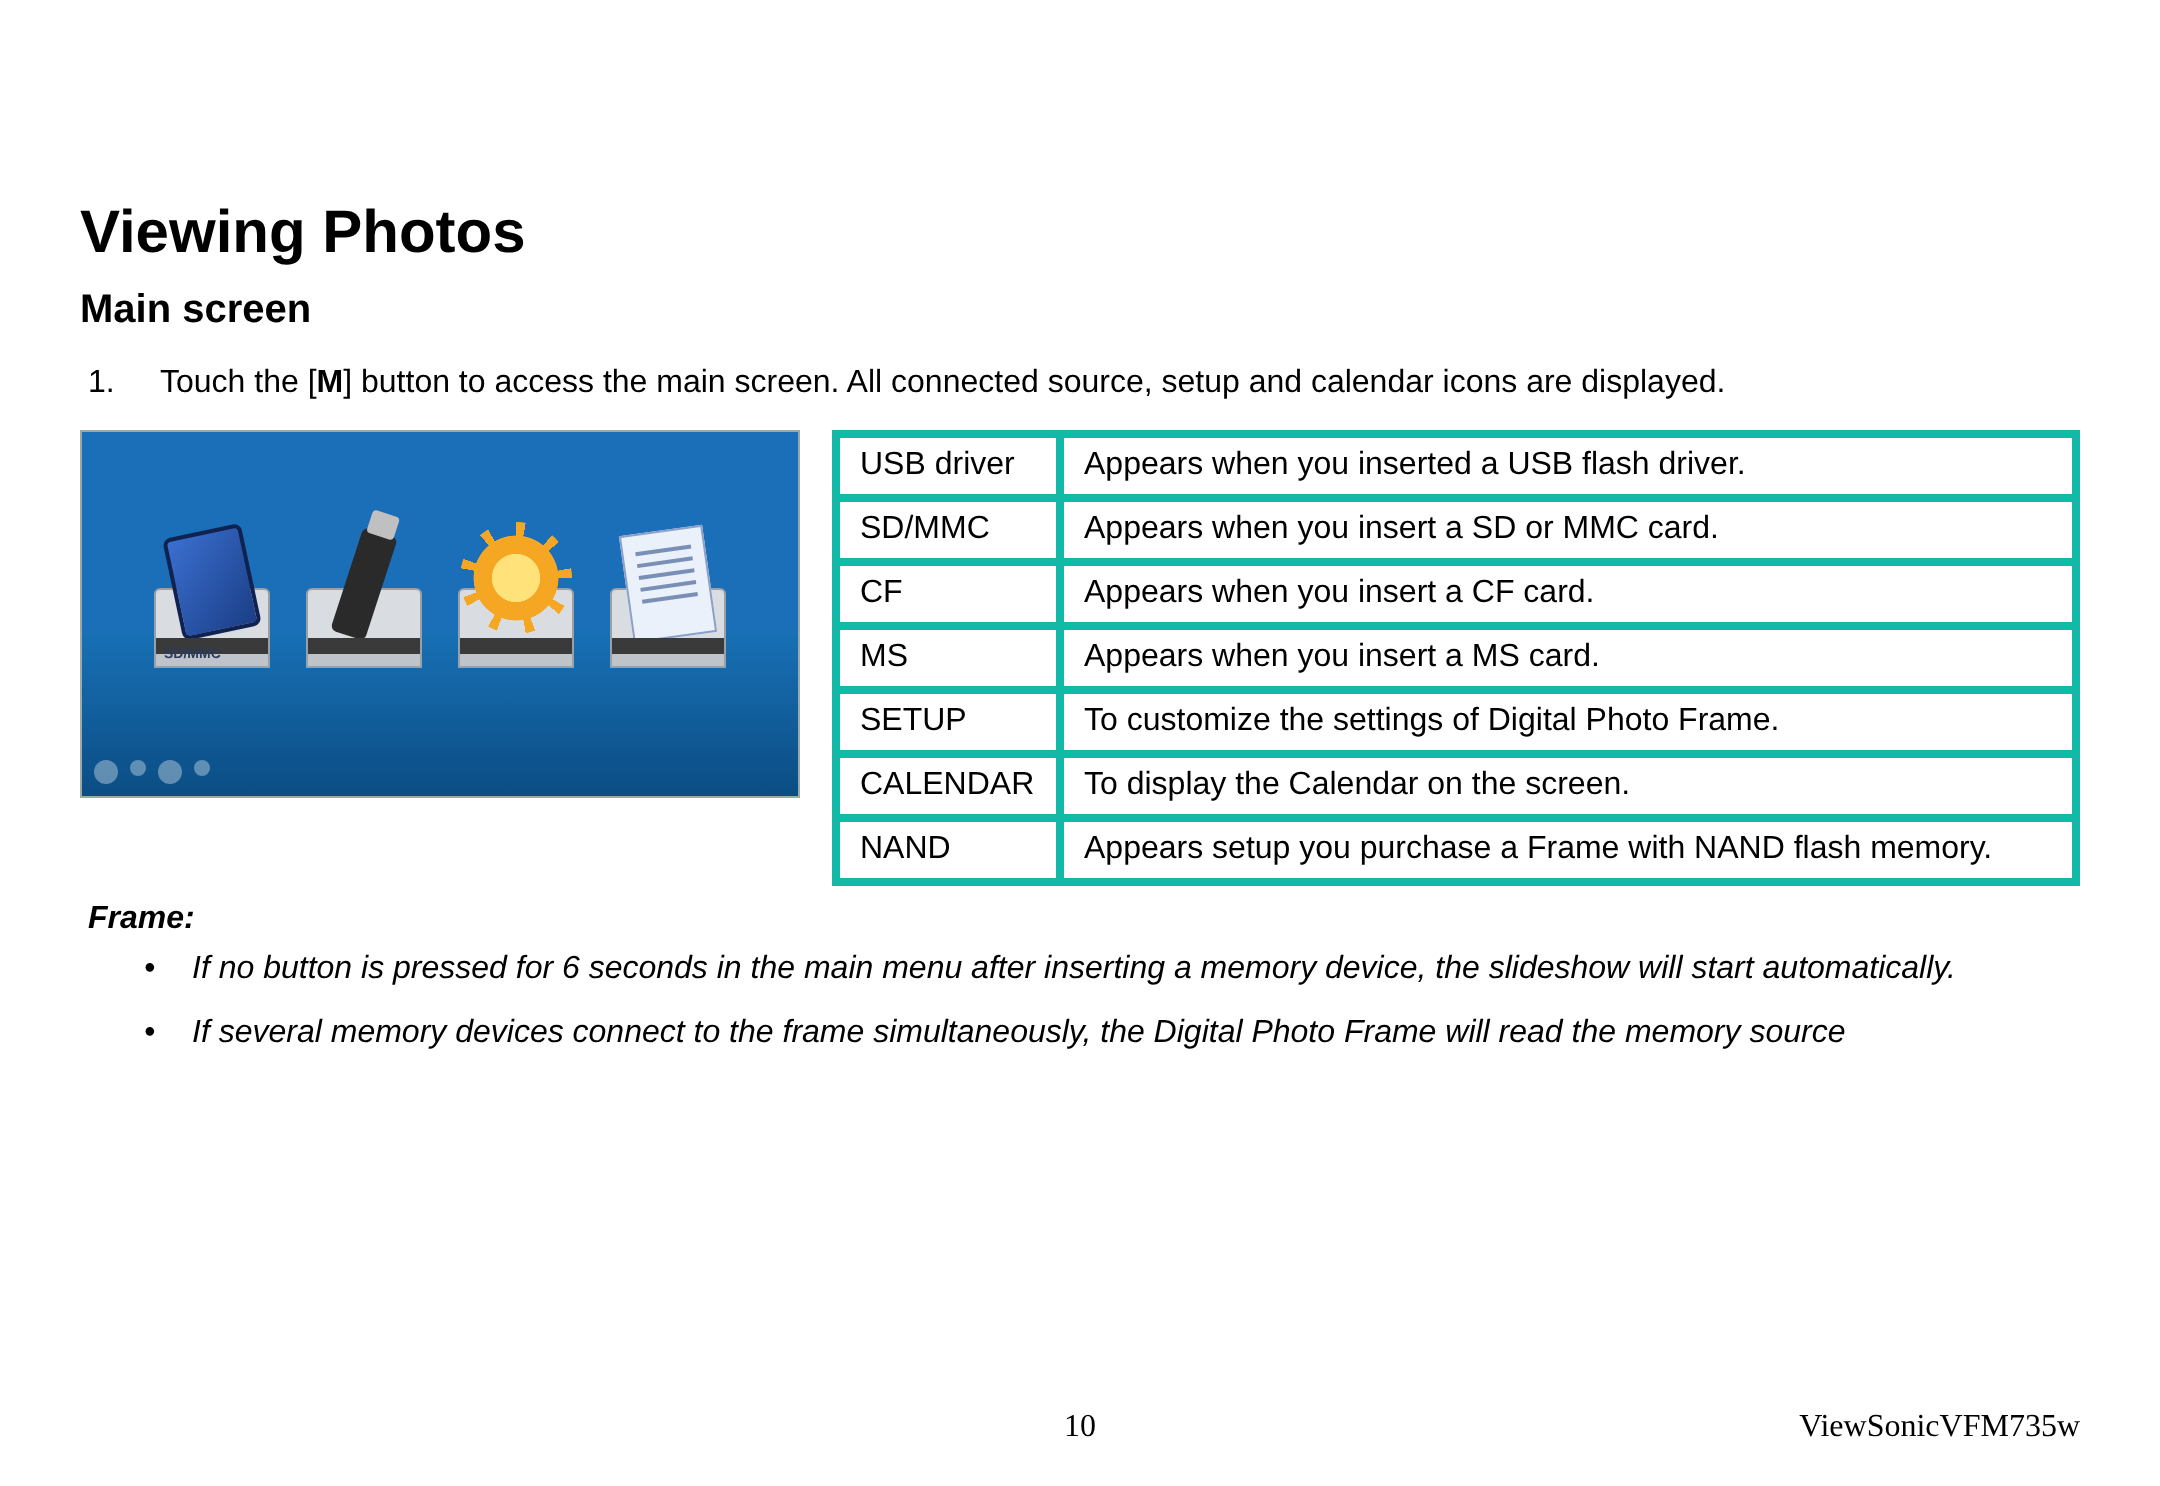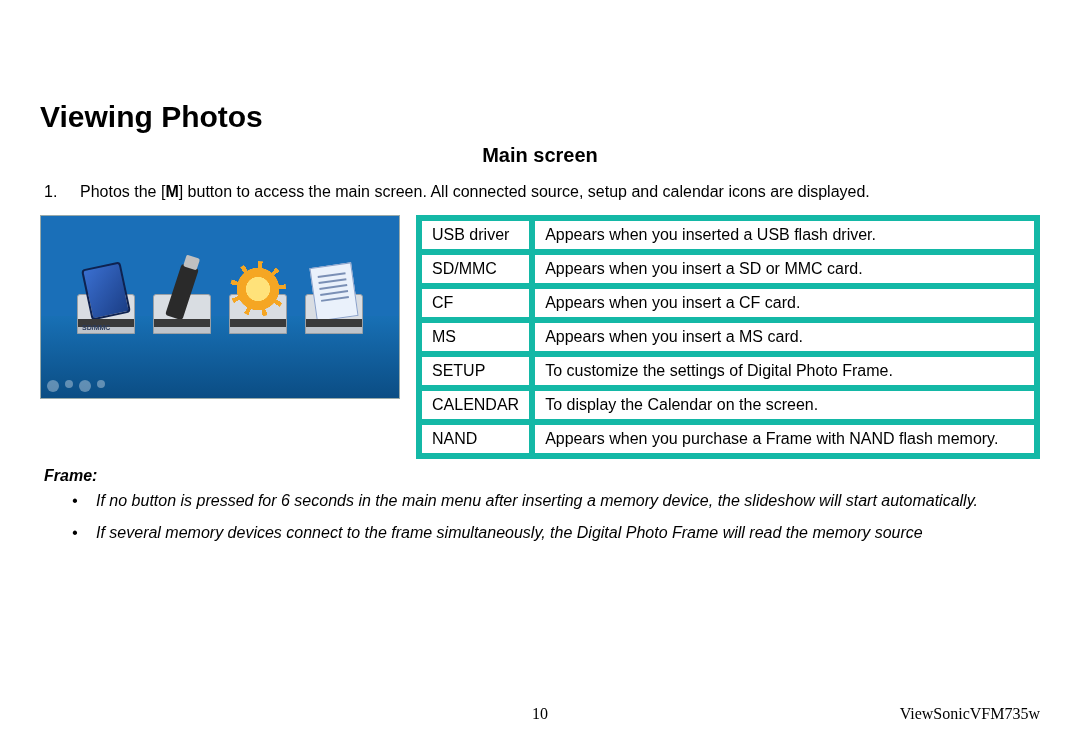--- a/index.html
+++ b/index.html
@@ -1,19 +1,19 @@
 <!DOCTYPE html>
 <html><head>
   <meta charset="utf-8">
   <style>
     * { box-sizing: border-box; margin: 0; padding: 0; }
     html, body { width: 1080px; height: 743px; background: #fff; font-family: Arial, Helvetica, sans-serif; color: #000; }
     .page { padding: 68px 40px 0 40px; position: relative; height: 100%; }
     .h1 { font-size: 30px; font-weight: bold; margin-bottom: 10px; margin-top: 32px; }
-    .h2 { font-size: 20px; font-weight: bold; margin-bottom: 12px; text-align: center; }
+    .h2 { font-size: 20px; font-weight: bold; margin-bottom: 12px; }
     .bullets { margin: 0 0 8px 0; }
     .bullets li { list-style: none; position: relative; padding-left: 40px; font-size: 16px; line-height: 28px; margin-bottom: 4px; }
     .bullets li::before { content: "•"; position: absolute; left: 12px; top: 0; }
     .numbered { margin: 4px 0 10px 0; }
     .numbered li { list-style: none; position: relative; padding-left: 40px; font-size: 16px; line-height: 26px; }
     .numbered li .num { position: absolute; left: 4px; top: 0; }
     .row { display: flex; gap: 16px; align-items: flex-start; margin-bottom: 8px; }
     .figure { width: 360px; height: 184px; background: linear-gradient(#1a6fb8 0%, #1a6fb8 55%, #0a4f8a 55%, #0a4f8a 100%); border: 1px solid #9aa; position: relative; overflow: hidden; }
     .fig-floor { position: absolute; left: 0; right: 0; bottom: 0; height: 45%; background: linear-gradient(#1870b5, #0b4d84); }
     .fig-bubbles { position: absolute; left: 6px; bottom: 6px; display: flex; gap: 6px; }
@@ -24,21 +24,21 @@
     .tray .slot { position: absolute; left: 0; right: 0; bottom: 6px; height: 8px; background: #3a3a3a; }
     .card { position: absolute; left: 50%; top: -30px; transform: translateX(-50%) rotate(-12deg); width: 40px; height: 52px; background: linear-gradient(135deg,#3a6fd0,#1b3e86); border: 2px solid #0f2250; border-radius: 4px; }
     .usb { position: absolute; left: 50%; top: -30px; transform: translateX(-50%) rotate(18deg); width: 18px; height: 54px; background: #2a2a2a; border-radius: 3px; }
     .usb::before { content: ""; position: absolute; left: 2px; right: 2px; top: -10px; height: 12px; background: #c0c0c0; border-radius: 2px; }
     .gear { position: absolute; left: 50%; top: -30px; transform: translateX(-50%); width: 48px; height: 48px; border-radius: 50%; background: radial-gradient(circle at 50% 50%, #ffe27a 0 35%, #f5a623 36% 62%, transparent 63%); }
     .gear::before, .gear::after { content: ""; position: absolute; inset: -4px; border-radius: 50%; background: conic-gradient(#f5a623 0 10deg, transparent 10deg 40deg, #f5a623 40deg 50deg, transparent 50deg 80deg, #f5a623 80deg 90deg, transparent 90deg 120deg, #f5a623 120deg 130deg, transparent 130deg 160deg, #f5a623 160deg 170deg, transparent 170deg 200deg, #f5a623 200deg 210deg, transparent 210deg 240deg, #f5a623 240deg 250deg, transparent 250deg 280deg, #f5a623 280deg 290deg, transparent 290deg 320deg, #f5a623 320deg 330deg, transparent 330deg 360deg); -webkit-mask: radial-gradient(circle, transparent 0 18px, #000 19px); mask: radial-gradient(circle, transparent 0 18px, #000 19px); }
     .sheet { position: absolute; left: 50%; top: -30px; transform: translateX(-50%) rotate(-8deg); width: 42px; height: 54px; background: #eaf1fb; border: 1px solid #8aa0c8; }
     .sheet::before { content: ""; position: absolute; left: 6px; right: 6px; top: 8px; height: 2px; background: #7a8fb5; box-shadow: 0 6px 0 #7a8fb5, 0 12px 0 #7a8fb5, 0 18px 0 #7a8fb5, 0 24px 0 #7a8fb5; }
     .label { position: absolute; left: 4px; bottom: 2px; font-size: 7px; color: #2a3b5c; font-weight: bold; }
     table.info { border-collapse: collapse; flex: 1; font-size: 16px; }
-    table.info td { border: 6px solid #14b8a6; padding: 5px 10px; vertical-align: top; }
+    table.info td { border: 4px solid #14b8a6; padding: 5px 10px; vertical-align: top; }
     table.info td:first-child { width: 112px; }
     .nand-desc { text-align: justify; }
     .note-label { font-weight: bold; font-style: italic; font-size: 16px; margin: 6px 0 2px 4px; }
     .note-list li { list-style: none; position: relative; padding-left: 56px; font-size: 16px; font-style: italic; line-height: 28px; text-align: justify; margin-bottom: 4px; }
     .note-list li::before { content: "•"; position: absolute; left: 32px; top: 0; }
     .footer { position: absolute; left: 40px; right: 40px; bottom: 20px; display: flex; justify-content: flex-end; font-family: Liberation Serif, serif; font-size: 16px; }
     .footer .center { position: absolute; left: 50%; transform: translateX(-50%); }
     .bold-inline { font-weight: bold; }
   </style>
 </head>
@@ -48,21 +48,21 @@
 
   <div class="h1">Viewing Photos</div>
   <div class="h2">Main screen</div>
 
   <ul class="bullets">
   </ul>
 
   <ol class="numbered">
     <li>
       <span class="num">1.</span>
-      <span>Photos the [</span><span class="bold-inline">M</span><span>] button to access the main screen. All connected source, setup and calendar icons are displayed.</span>
+      <span>Touch the [</span><span class="bold-inline">M</span><span>] button to access the main screen. All connected source, setup and calendar icons are displayed.</span>
     </li>
   </ol>
 
   <div class="row">
     <div class="figure">
       <div class="fig-floor"></div>
       <div class="fig-bubbles">
         <div class="bubble"></div>
         <div class="bubble s"></div>
         <div class="bubble"></div>
@@ -110,21 +110,21 @@
         <tr>
             <td>SETUP</td>
             <td>To customize the settings of Digital Photo Frame.</td>
           </tr>
         <tr>
             <td>CALENDAR</td>
             <td>To display the Calendar on the screen.</td>
           </tr>
         <tr>
             <td>NAND</td>
-            <td class="nand-desc">Appears when you purchase a Frame with NAND flash memory.</td>
+            <td class="nand-desc">Appears setup you purchase a Frame with NAND flash memory.</td>
           </tr>
       </tbody>
     </table>
   </div>
 
   <div class="note-label">Frame:</div>
   <ul class="note-list">
     <li>If no button is pressed for 6 seconds in the main menu after inserting a memory device, the slideshow will start automatically.</li>
     <li>If several memory devices connect to the frame simultaneously, the Digital Photo Frame will read the memory source</li>
   </ul>

